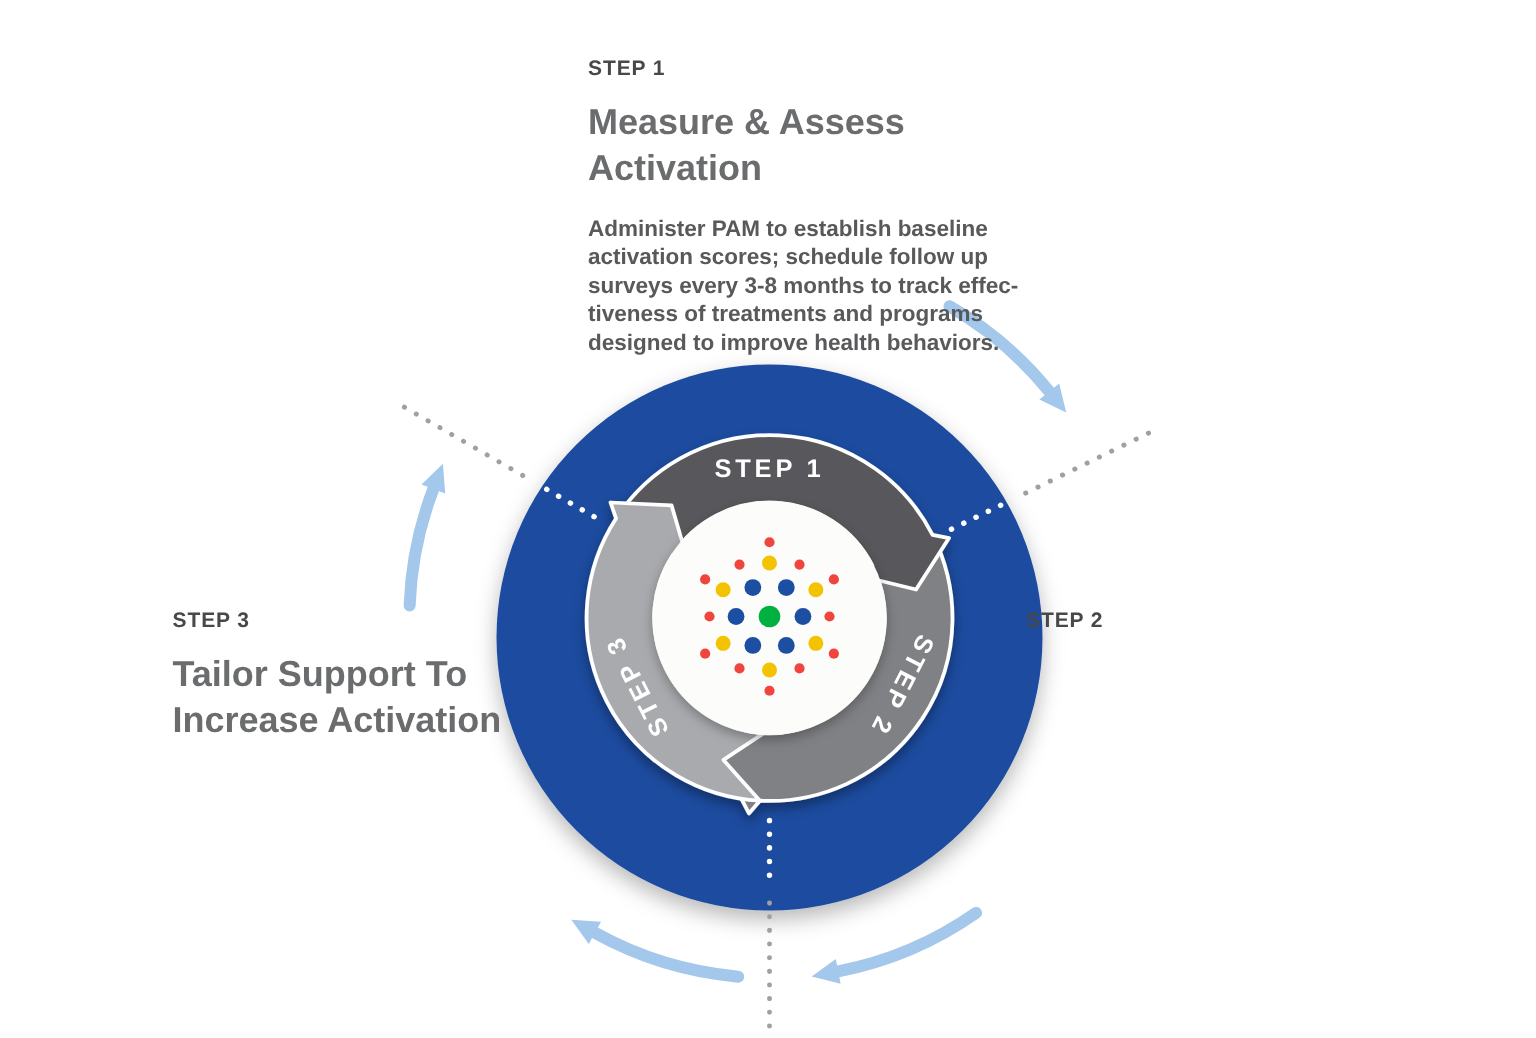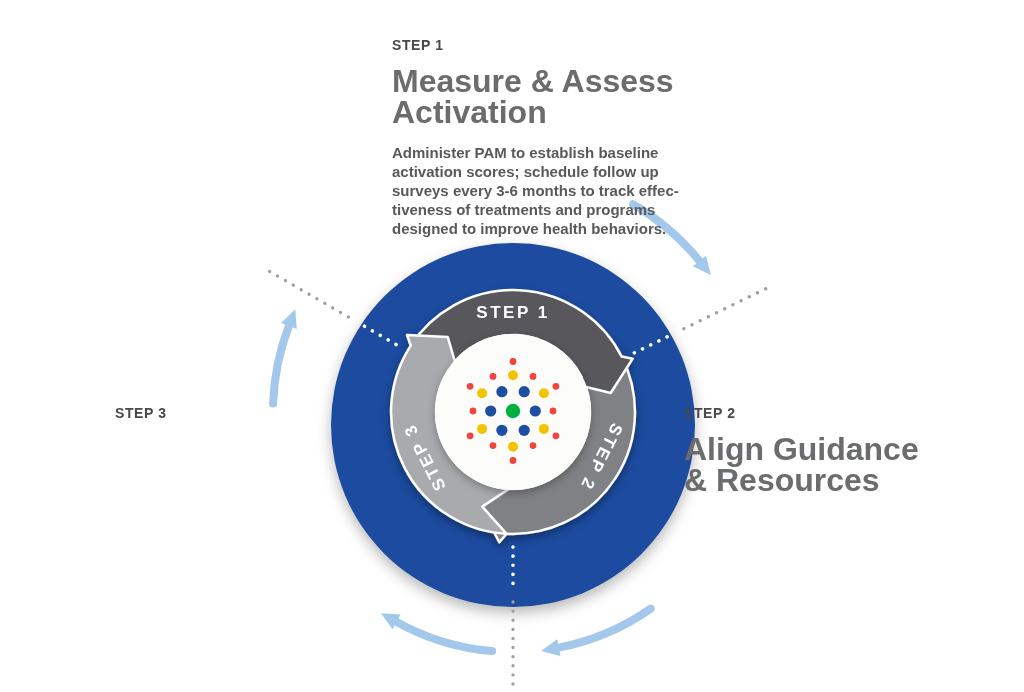--- a/index.html
+++ b/index.html
@@ -1,21 +1,21 @@
 <!DOCTYPE html>
 <html><head>
 <meta charset="utf-8">
 <style>
   html,body{margin:0;padding:0;background:#ffffff;}
   body{width:1024px;height:692px;overflow:hidden;font-family:"Liberation Sans",sans-serif;}
   .stage{position:relative;width:1024px;height:692px;}
   .stage > svg{position:absolute;left:0;top:0;}
   .step-block{position:absolute;}
   .step-label{font-size:14px;font-weight:700;letter-spacing:.6px;color:#47484A;}
-  .step-title{font-size:32px;line-height:31px;font-weight:700;color:#6B6C6E;margin:13px 0 0 0;white-space:pre-line;}
+  .step-title{font-size:24px;line-height:31px;font-weight:700;color:#6B6C6E;margin:13px 0 0 0;white-space:pre-line;}
   .step-body{font-size:15px;line-height:19px;font-weight:700;color:#58595B;margin:15px 0 0 0;white-space:pre-line;}
   #block-step1{left:392px;top:37px;width:330px;}
   #block-step2{left:684px;top:405px;width:340px;}
   #block-step3{left:115px;top:405px;width:330px;}
   .ring-label{font-size:17px;font-weight:700;letter-spacing:2.5px;fill:#ffffff;}
 </style>
 </head>
 <body>
 
 <div class="stage">
@@ -103,28 +103,28 @@
     <text class="ring-label" text-anchor="middle" transform="translate(601.7,457.2) rotate(117)" x="0" y="6">STEP 2</text>
     <text class="ring-label" text-anchor="middle" transform="translate(424.3,457.2) rotate(-117)" x="0" y="6">STEP 3</text>
   </svg>
 
   <div class="step-block" id="block-step1">
     <div class="step-label">STEP 1</div>
     <h2 class="step-title">Measure &amp; Assess
 Activation</h2>
     <p class="step-body">Administer PAM to establish baseline
 activation scores; schedule follow up
-surveys every 3-6 months to track effec-
+surveys every 3-8 months to track effec-
 tiveness of treatments and programs
 designed to improve health behaviors.</p>
   </div>
 
   <div class="step-block" id="block-step2">
     <div class="step-label">STEP 2</div>
-    <h2 class="step-title">Align Guidance
-&amp; Resources</h2>
   </div>
 
   <div class="step-block" id="block-step3">
     <div class="step-label">STEP 3</div>
+    <h2 class="step-title">Tailor Support To
+Increase Activation</h2>
   </div>
 
 </div>
 
 </body></html>

